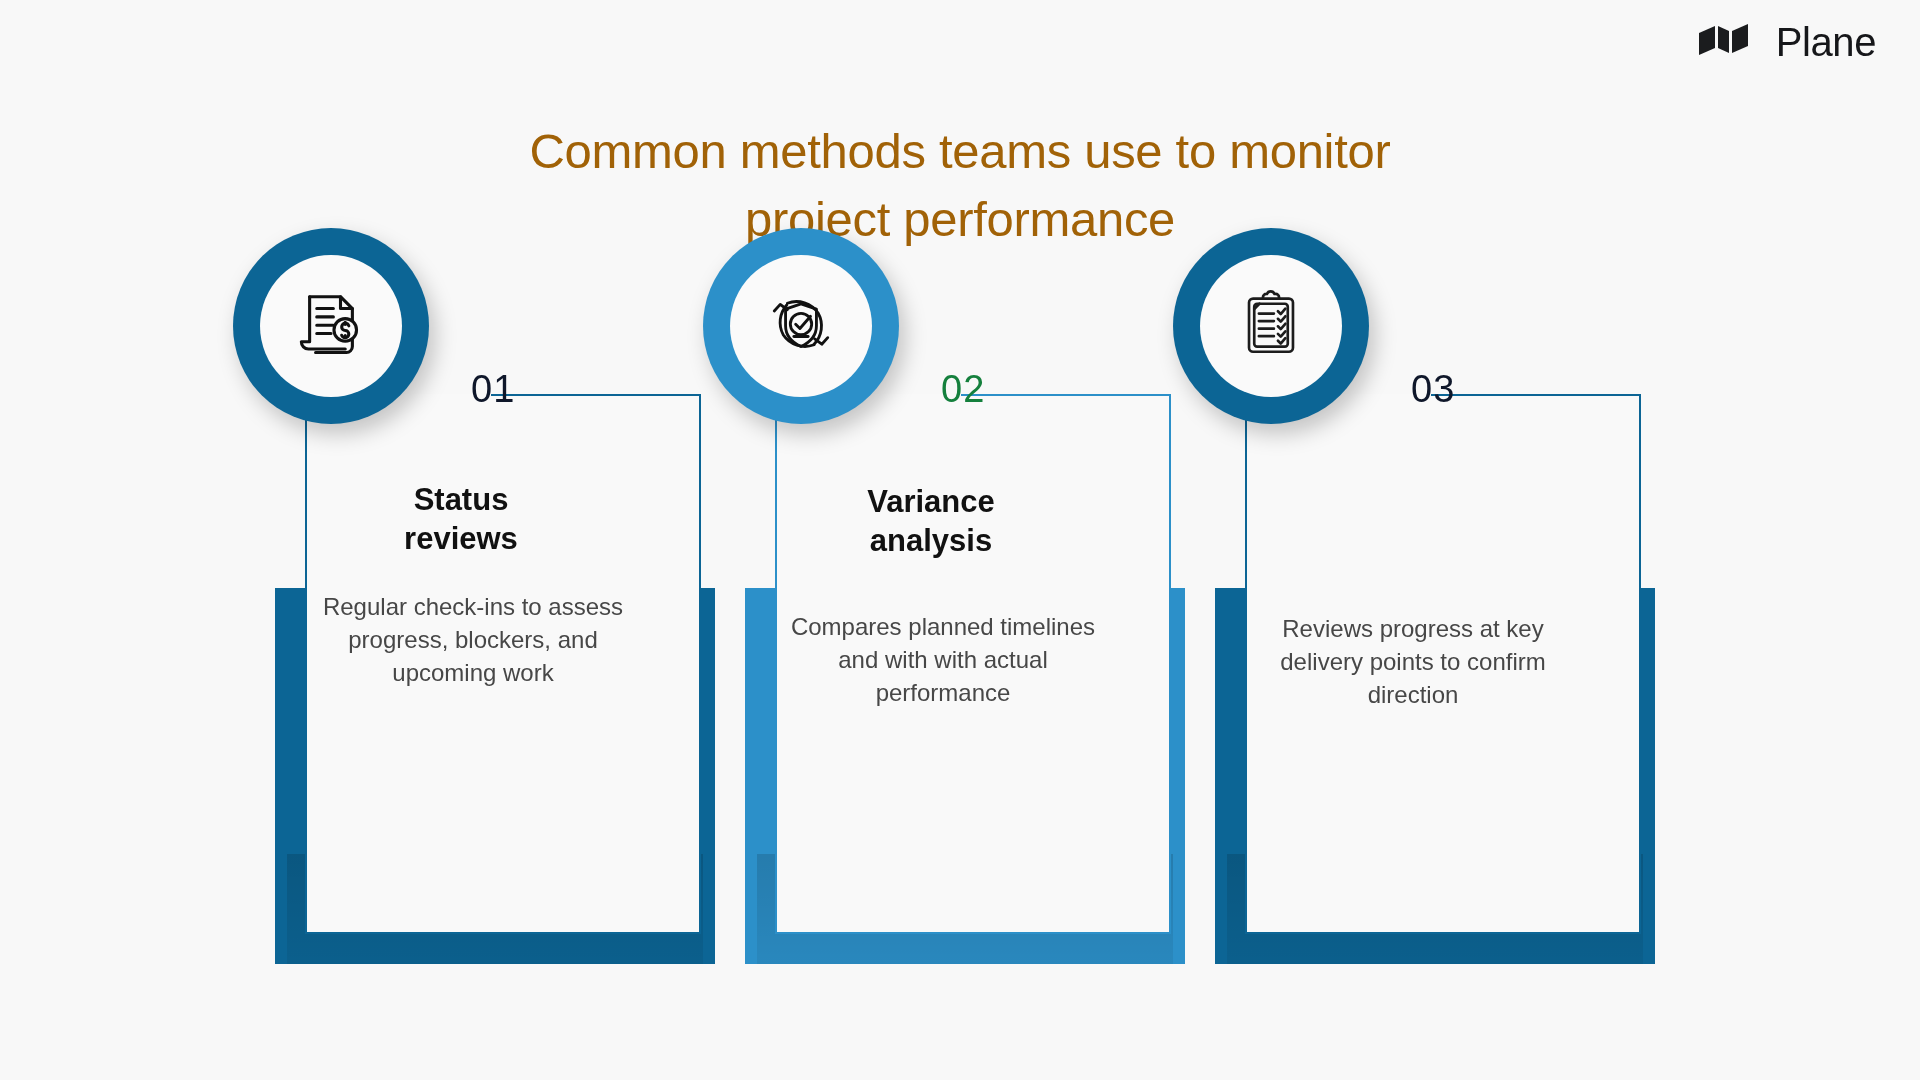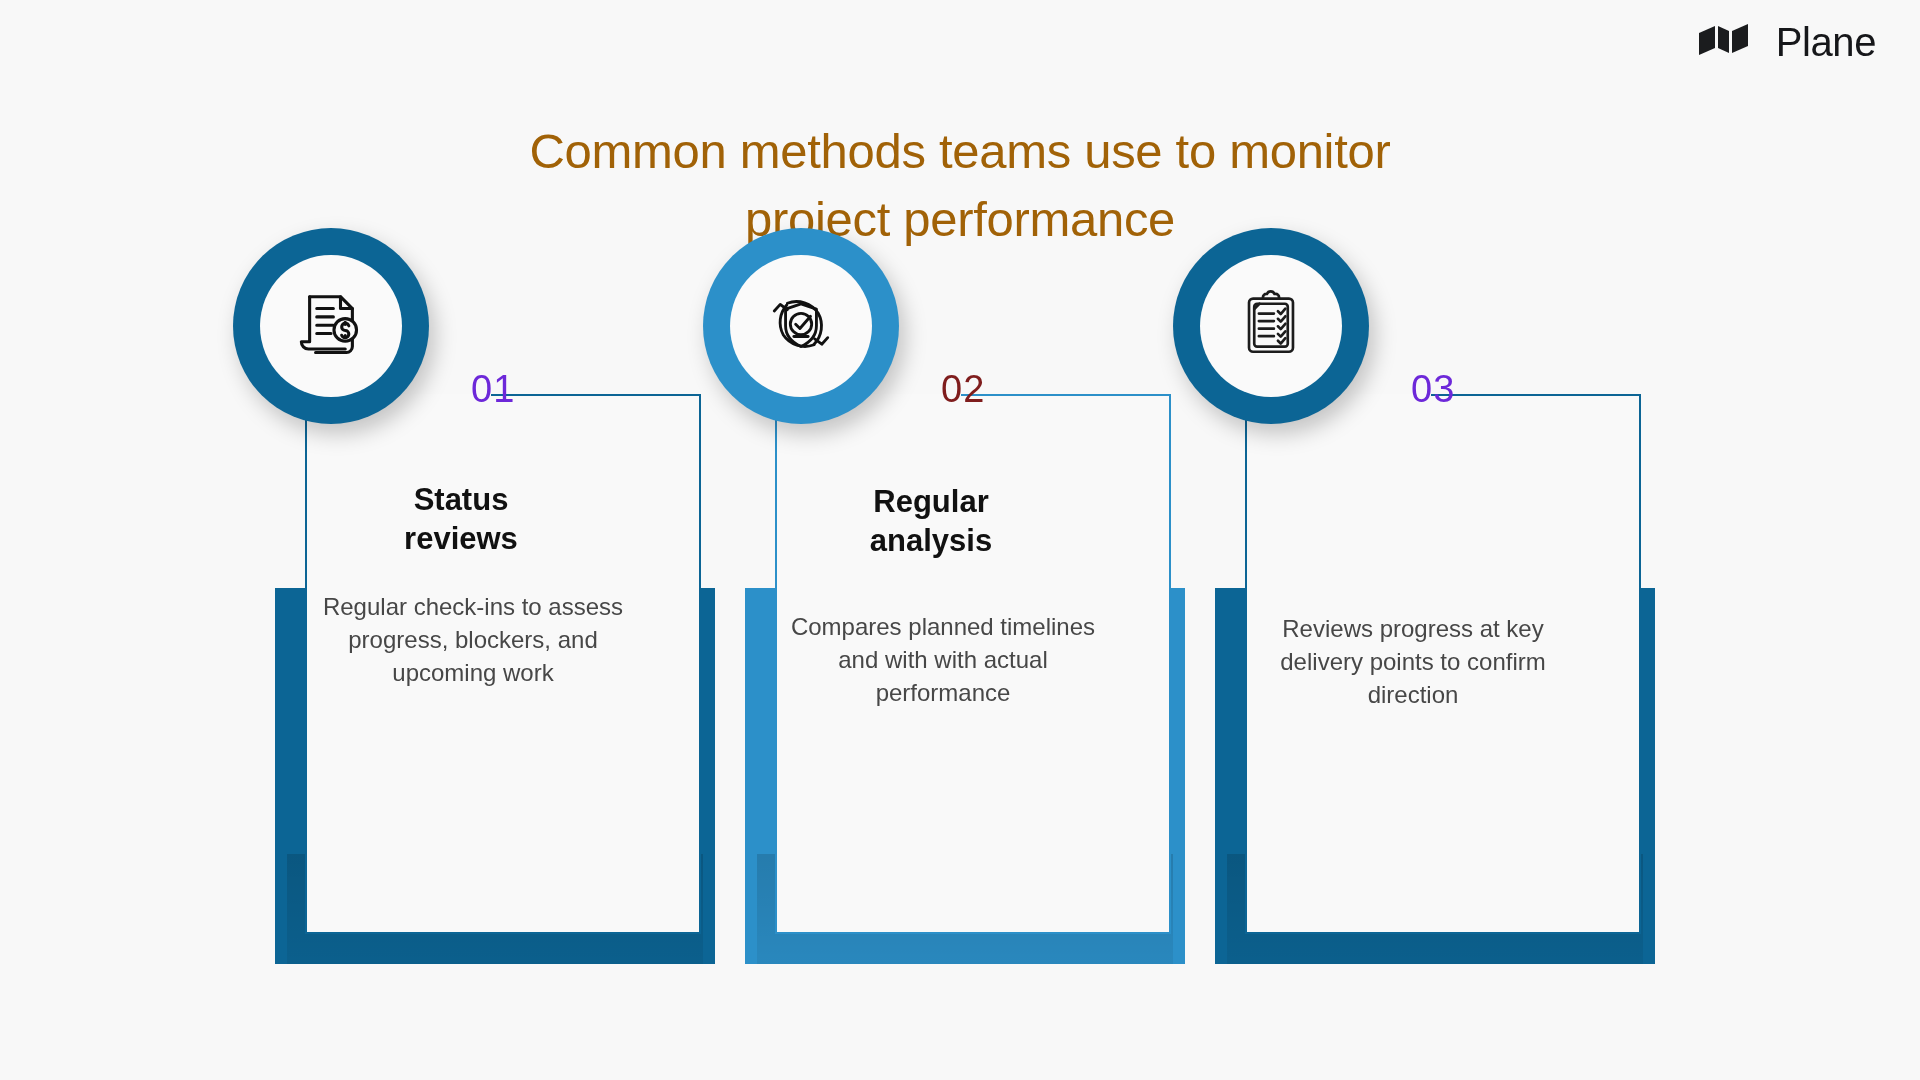--- a/index.html
+++ b/index.html
@@ -151,25 +151,25 @@
     justify-content: center;
   }
 
   
   .card-number {
     position: absolute;
     top: 98px;
     left: 196px;
     font-size: 38px;
     font-weight: 400;
-    color: #6d28d9;
+    color: #0f172a;
     letter-spacing: 1px;
     z-index: 6;
   }
-  .card-2 .card-number { color: #7f1d1d; }
+  .card-2 .card-number { color: #15803d; }
 
   
   .card-heading {
     position: absolute;
     top: 210px;
     left: 28px;
     width: 316px;
     text-align: center;
     font-size: 31px;
     line-height: 39px;
@@ -269,21 +269,21 @@
             <path d="M9.5 21 l5 -5.5 l6 4.5"></path>
             <path d="M54.5 43.5 l-5 5.5 l-6 -4.5"></path>
           </svg>
         </span>
       </div>
     </div>
 
     <div class="card-number">02</div>
 
     <div class="card-heading">
-      <span>Regular</span><br>
+      <span>Variance</span><br>
       <span>analysis</span>
     </div>
     <div class="card-body">Compares planned timelines and with with actual performance</div>
   </div>
 
   <div class="card card-3">
     <div class="backplate"></div>
     <div class="frame">
       <div class="frame-top-right"></div>
     </div>

